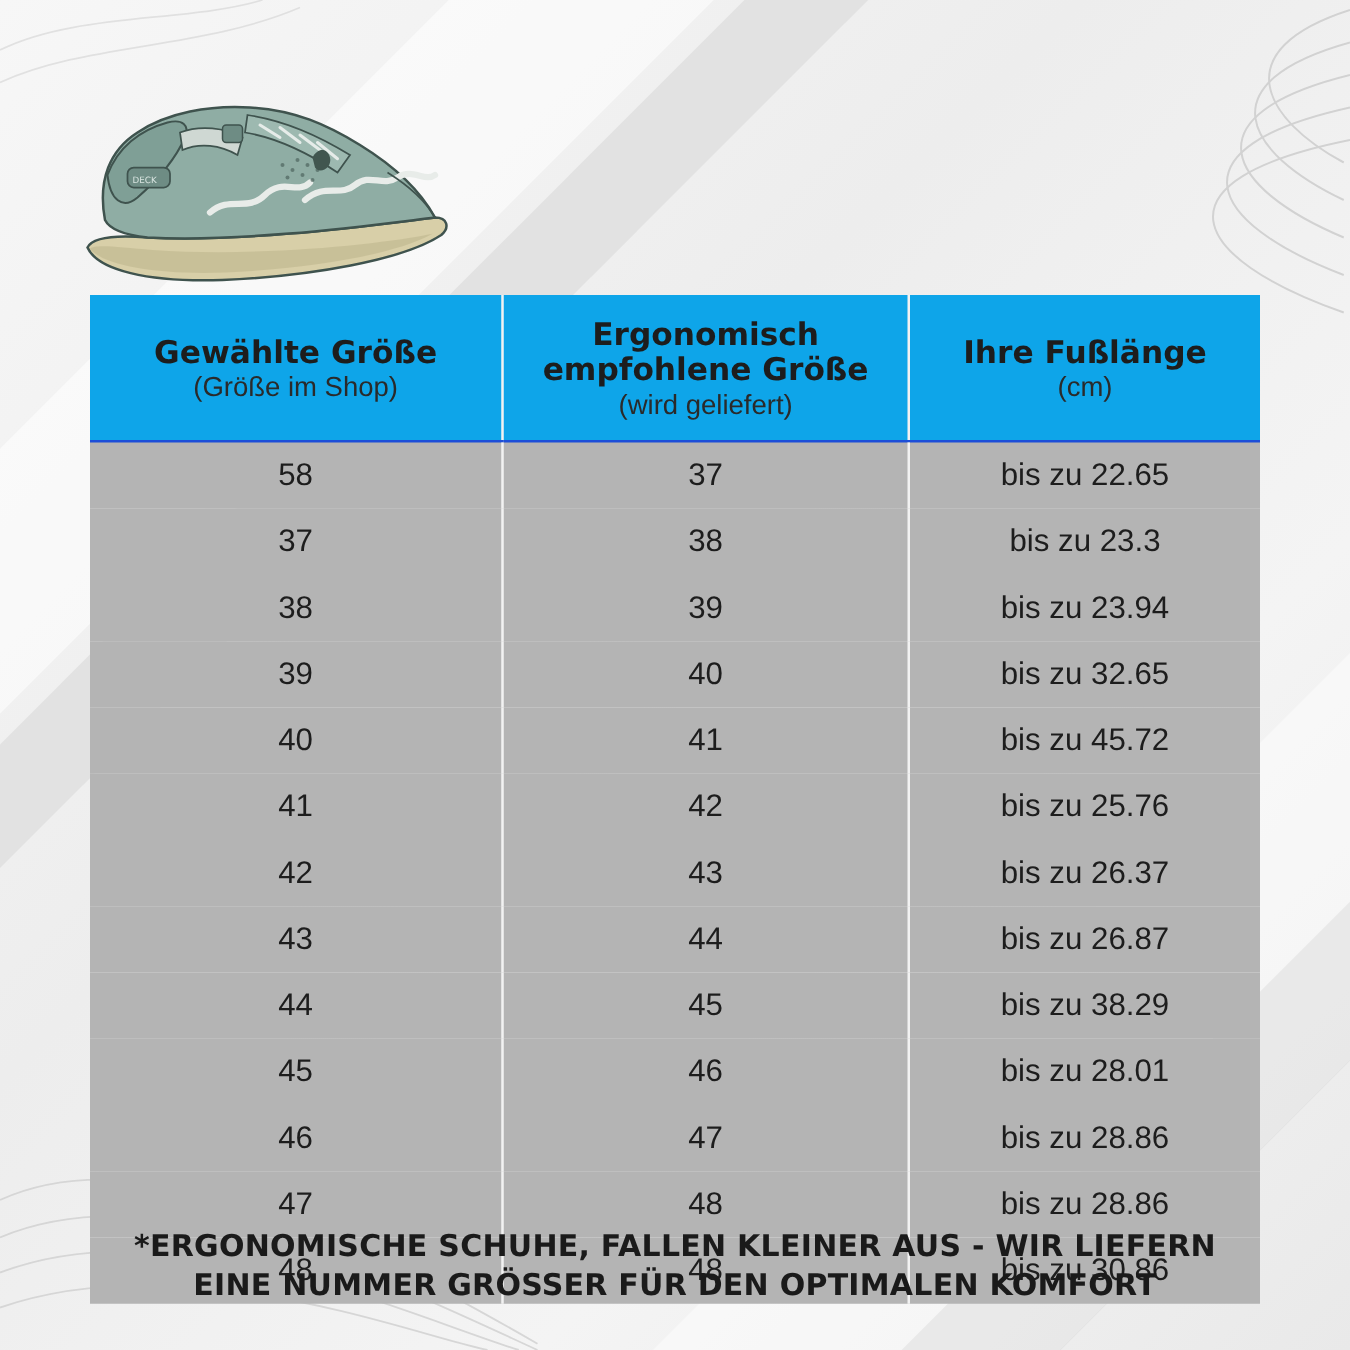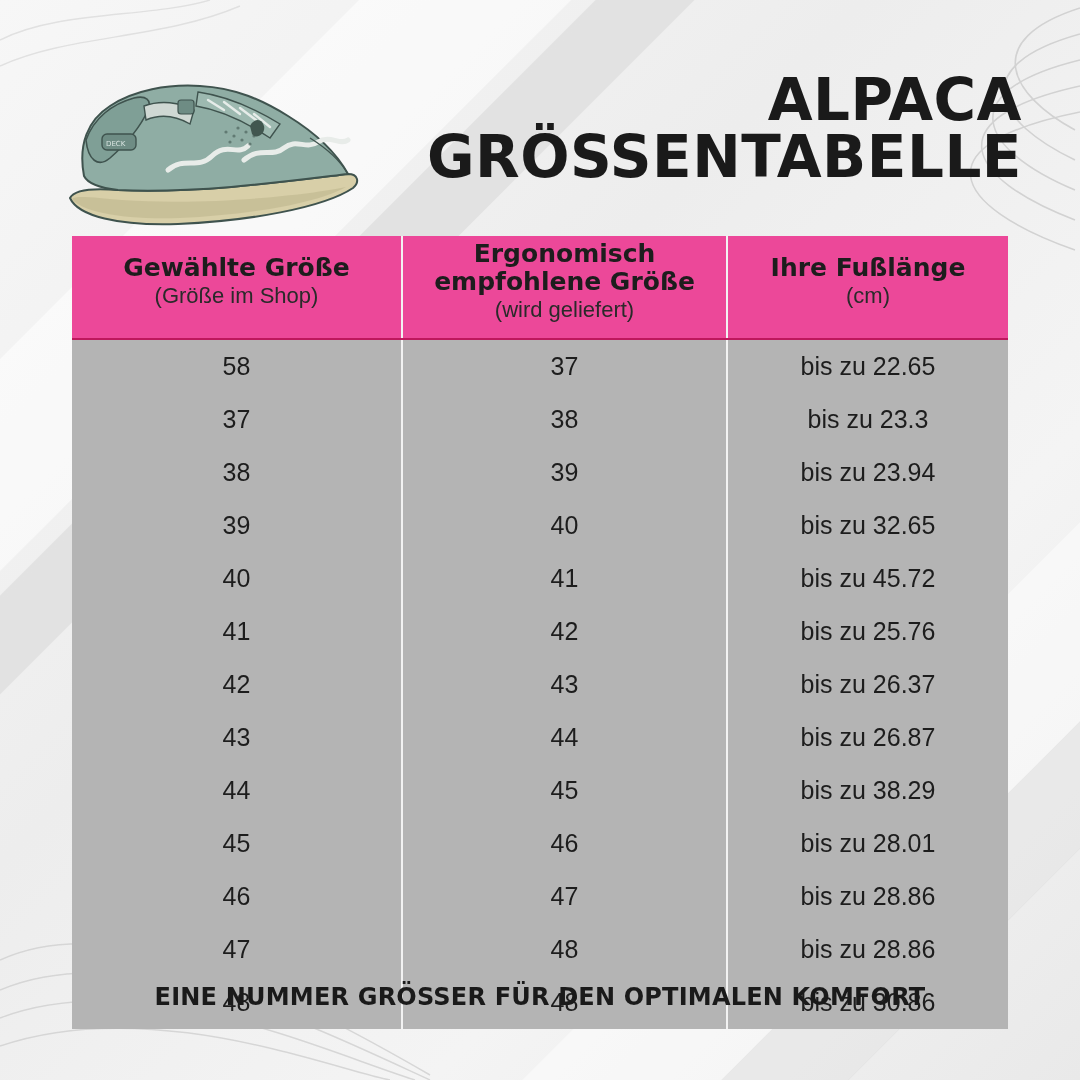--- a/index.html
+++ b/index.html
@@ -72,24 +72,24 @@
     top: 236px;
     width: 936px;
     border-collapse: collapse;
     table-layout: fixed;
   }
   .table col.c1 { width: 330px; }
   .table col.c2 { width: 325px; }
   .table col.c3 { width: 281px; }
 
   .table th {
-    background: #ec4899;
+    background: #0ea5e9;
     border-right: 2px solid #f2f2f2;
-    border-bottom: 2px solid #be185d;
-    padding: 4px 10px 16px;
+    border-bottom: 2px solid #1d4ed8;
+    padding: 18px 10px 16px;
     vertical-align: middle;
   }
   .table th:last-child { border-right: none; text-align: center; }
   .th-main {
     font-family: "DejaVu Sans", sans-serif;
     font-weight: bold;
     font-size: 25px;
     color: #1d1d1d;
     line-height: 1.12;
   }
@@ -201,24 +201,20 @@
         <circle cx="178" cy="84" r="1.6"></circle>
           <circle cx="182" cy="94" r="1.6"></circle>
       </g>
 
       <path d="M202 78 C 206 70, 214 70, 216 78 C 218 86, 208 92, 204 86 Z" fill="#41564f"></path>
 
       <path d="M262 90 C 278 100, 292 112, 300 126" fill="none" stroke="#3f534e" stroke-width="1.4"></path>
     </g>
   </svg>
 
-  <div class="title-wrap">
-    <div class="title-line1">ALPACA</div>
-    <div class="title-line2">GRÖSSENTABELLE</div>
-  </div>
 </div>
 
 <table class="table">
   <colgroup>
     <col class="c1">
       <col class="c2">
       <col class="c3">
   </colgroup>
   <thead>
     <tr>
@@ -299,14 +295,15 @@
     </tr>
     <tr>
       <td>48</td>
       <td>48</td>
       <td>bis zu 30.86</td>
     </tr>
   </tbody>
 </table>
 
 <div class="footnote">
+  <div>*ERGONOMISCHE SCHUHE, FALLEN KLEINER AUS - WIR LIEFERN</div>
   <div>EINE NUMMER GRÖSSER FÜR DEN OPTIMALEN KOMFORT</div>
 </div>
 
 </body></html>

